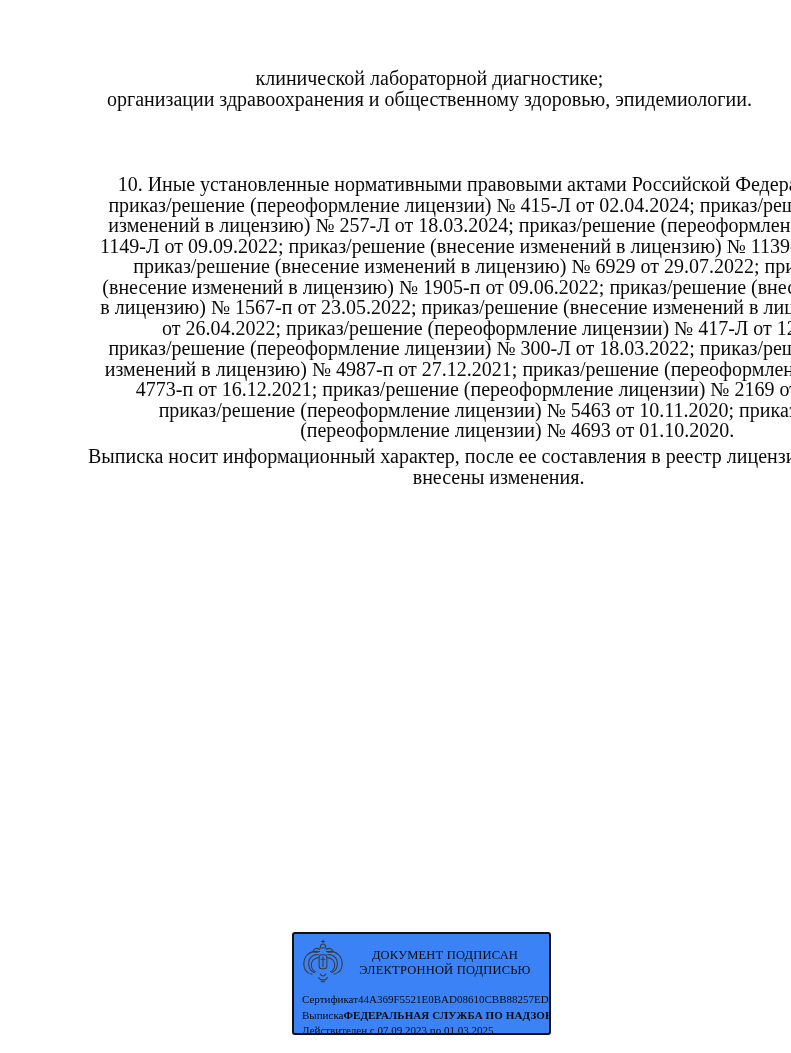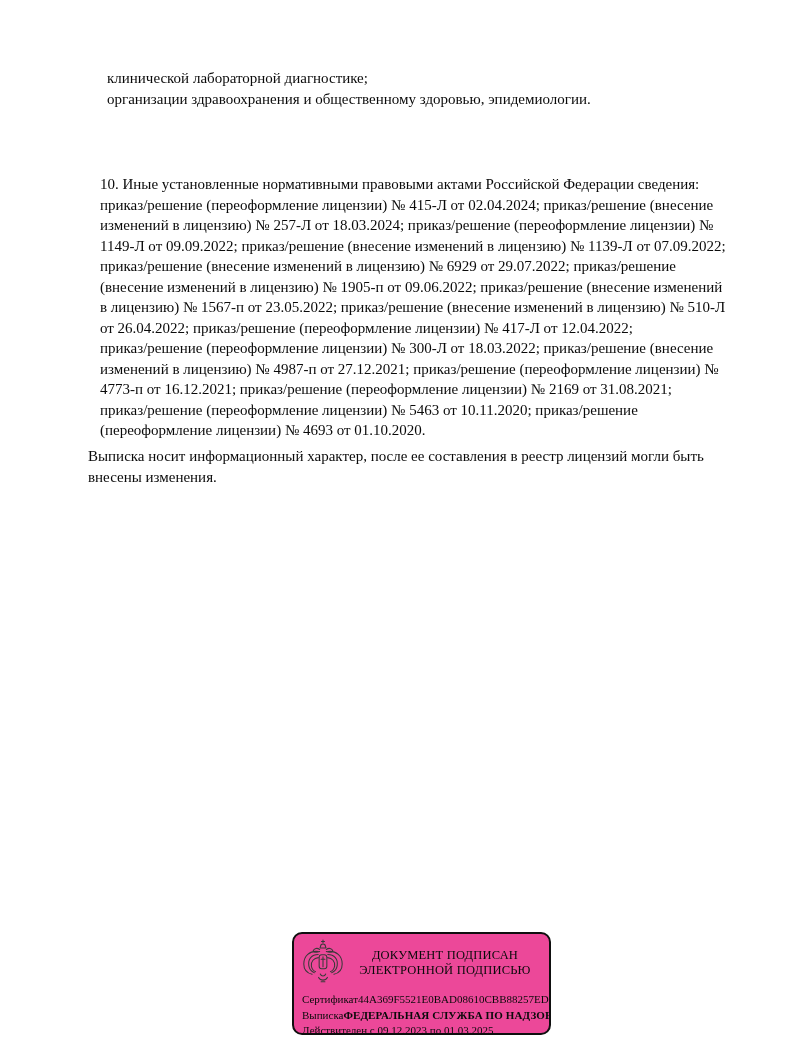--- a/index.html
+++ b/index.html
@@ -4,31 +4,31 @@
 <style>
   html,body{margin:0;padding:0;}
   body{
     width:791px;height:1053px;background:#ffffff;color:#000;
     font-family:"Liberation Serif","DejaVu Serif",serif;
     position:relative;overflow:hidden;
   }
   .page{position:absolute;inset:0;background:#fff;}
   .para{
     position:absolute;white-space:pre;
-    font-size:15px;line-height:20.5px;color:#0a0a0a;
+    font-size:20px;line-height:20.5px;color:#0a0a0a;text-align:center;
   }
   .para.indent{left:107px;top:68px;}
   .para.clause9{left:88px;top:122px;}
   .para.clause10{left:88px;top:174px;margin-left:12px;}
   .para.disclaimer{left:88px;top:446px;}
 
   
   .stamp{
     position:absolute;left:292px;top:932px;width:255px;height:99px;
-    border:2.5px solid #0f0f0f;border-radius:10px;background:#ec4899;
+    border:2.5px solid #0f0f0f;border-radius:3px;background:#3b82f6;
     overflow:hidden;
   }
   .stamp-header{
     display:flex;align-items:center;gap:4px;
     padding:4px 6px 0 7px;height:50px;
   }
   .eagle{flex:0 0 auto;display:block;}
   .eagle svg{display:block;width:44px;height:48px;}
   .stamp-title{
     flex:1;text-align:center;white-space:pre;
@@ -96,17 +96,17 @@
             <path d="M20 44.6h4"></path>
           </g>
         </svg>
       </span>
       <div class="stamp-title">ДОКУМЕНТ ПОДПИСАН
 ЭЛЕКТРОННОЙ ПОДПИСЬЮ</div>
     </div>
     <div class="stamp-lines">
       <div class="stamp-line"><span class="lbl">Сертификат</span><span>44A369F5521E0BAD08610CBB88257ED3</span></div>
       <div class="stamp-line"><span class="lbl">Выписка</span><span class="bold">ФЕДЕРАЛЬНАЯ СЛУЖБА ПО НАДЗОРУ В СФЕРЕ</span></div>
-      <div class="stamp-line">Действителен с 09.12.2023 по 01.03.2025</div>
+      <div class="stamp-line">Действителен с 07.09.2023 по 01.03.2025</div>
     </div>
   </div>
 
 </div>
 
 </body></html>

